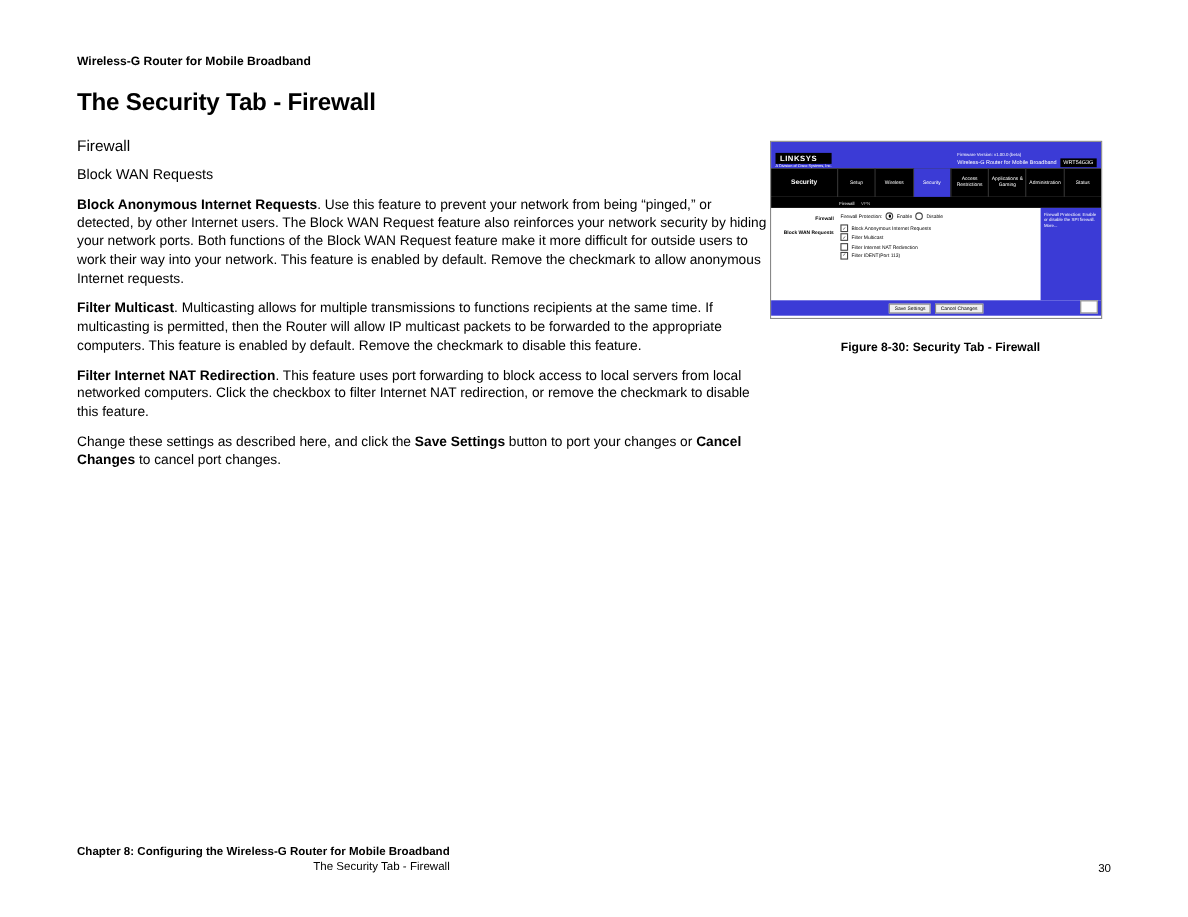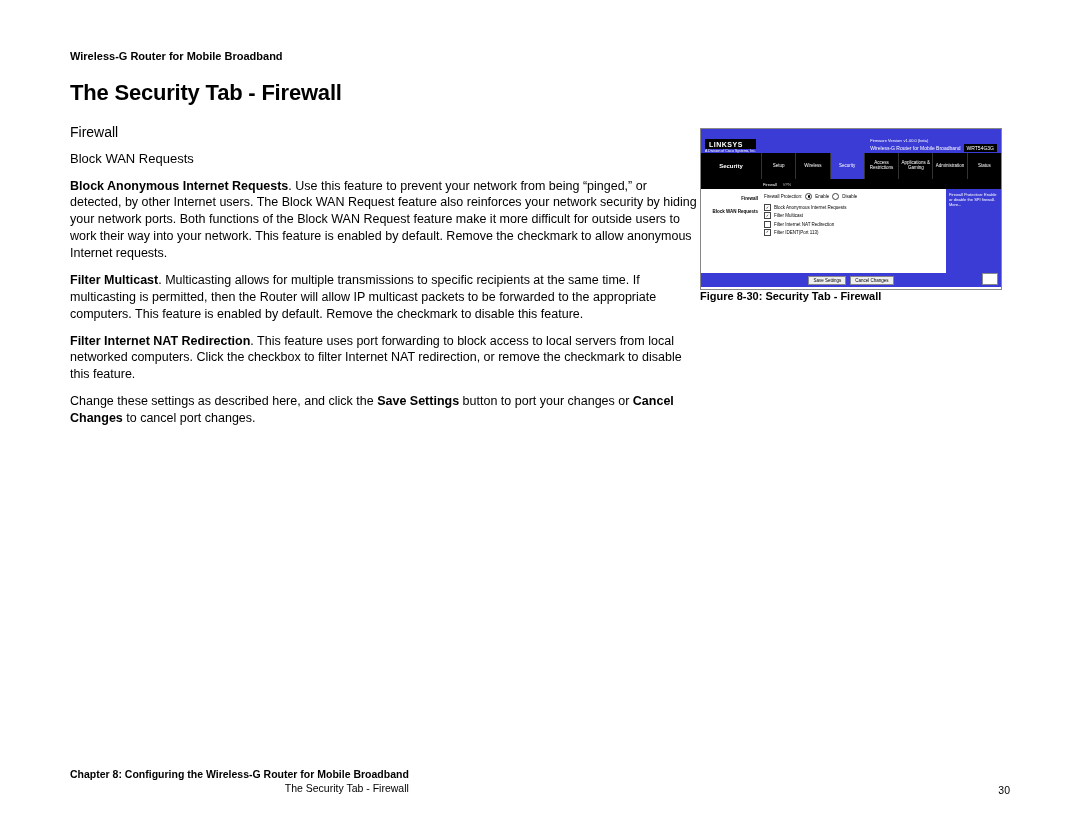--- a/index.html
+++ b/index.html
@@ -42,21 +42,22 @@
   .two-col {
     display: flex;
     align-items: flex-start;
   }
   .left-col { flex: 1; }
   .right-col { width: 310px; flex-shrink: 0; margin-top: 4px; }
 
   .fig-caption {
     font-size: 11px;
     font-weight: bold;
-    margin-top: 0;
+    text-align: center;
+    margin-top: 20px;
   }
 
   
   .shot {
     width: 300px;
     height: 160px;
     border: 1px solid #888;
     background: #fff;
     font-size: 5px;
     color: #000;
@@ -167,21 +168,21 @@
 
     <div class="body-text">
 
       <div class="sub-title">Block WAN Requests</div>
 
       <p>
         <b>Block Anonymous Internet Requests</b><span>. Use this feature to prevent your network from being “pinged,” or detected, by other Internet users. The Block WAN Request feature also reinforces your network security by hiding your network ports. Both functions of the Block WAN Request feature make it more difficult for outside users to work their way into your network. This feature is enabled by default. Remove the checkmark to allow anonymous Internet requests.</span>
       </p>
 
       <p>
-        <b>Filter Multicast</b><span>. Multicasting allows for multiple transmissions to specific recipients at the same time. If multicasting is permitted, then the Router will allow IP multicast packets to be forwarded to the appropriate computers. This feature is enabled by default. Remove the checkmark to disable this feature.</span>
+        <b>Filter Multicast</b><span>. Multicasting allows for multiple transmissions to functions recipients at the same time. If multicasting is permitted, then the Router will allow IP multicast packets to be forwarded to the appropriate computers. This feature is enabled by default. Remove the checkmark to disable this feature.</span>
       </p>
 
       <p>
         <b>Filter Internet NAT Redirection</b><span>. This feature uses port forwarding to block access to local servers from local networked computers. Click the checkbox to filter Internet NAT redirection, or remove the checkmark to disable this feature.</span>
       </p>
 
 
       <p>
         <span>Change these settings as described here, and click the </span><b>Save Settings</b><span> button to port your changes or </span><b>Cancel Changes</b><span> to cancel port changes.</span>
       </p>

